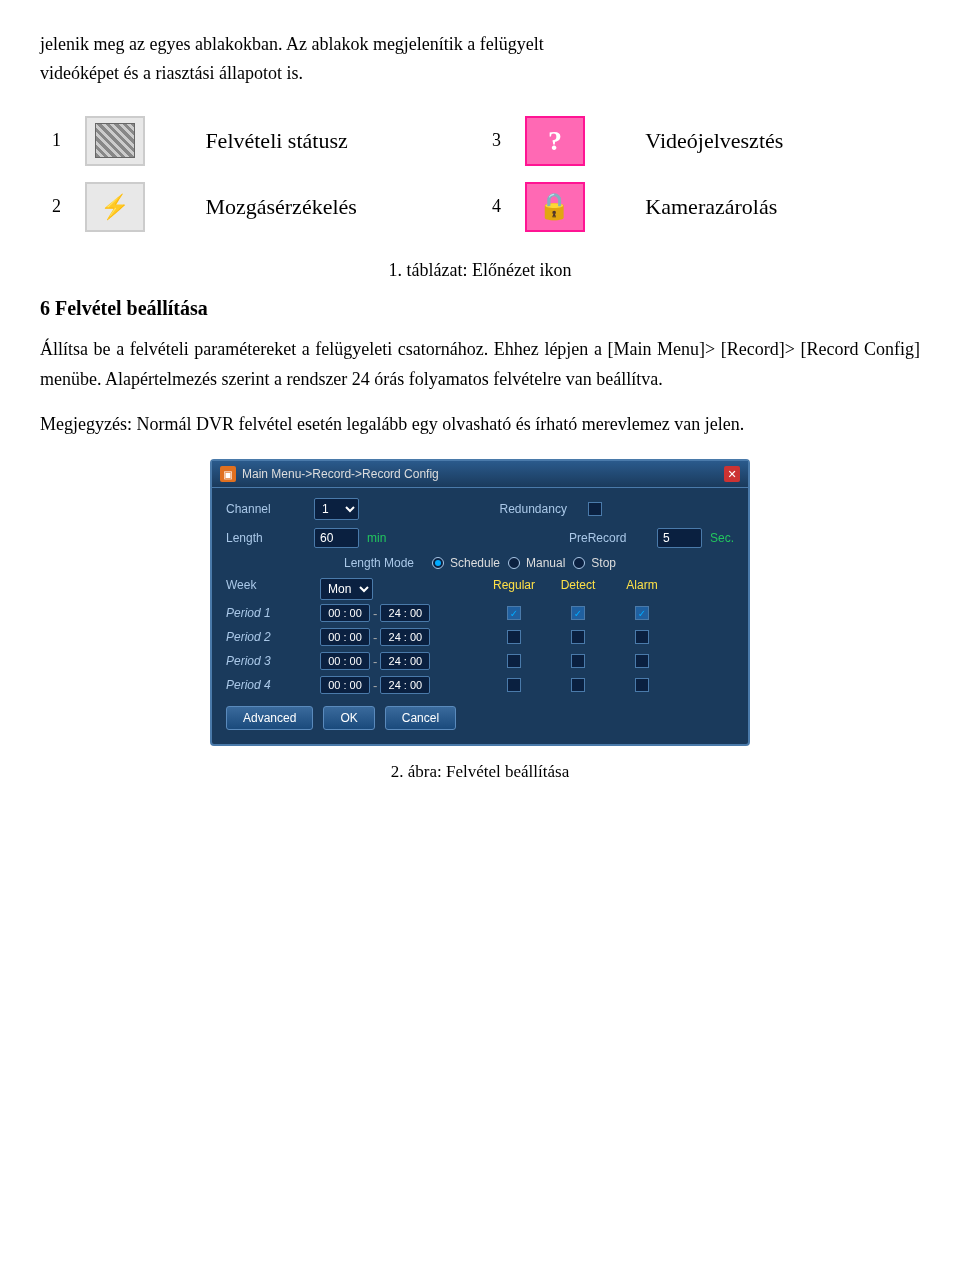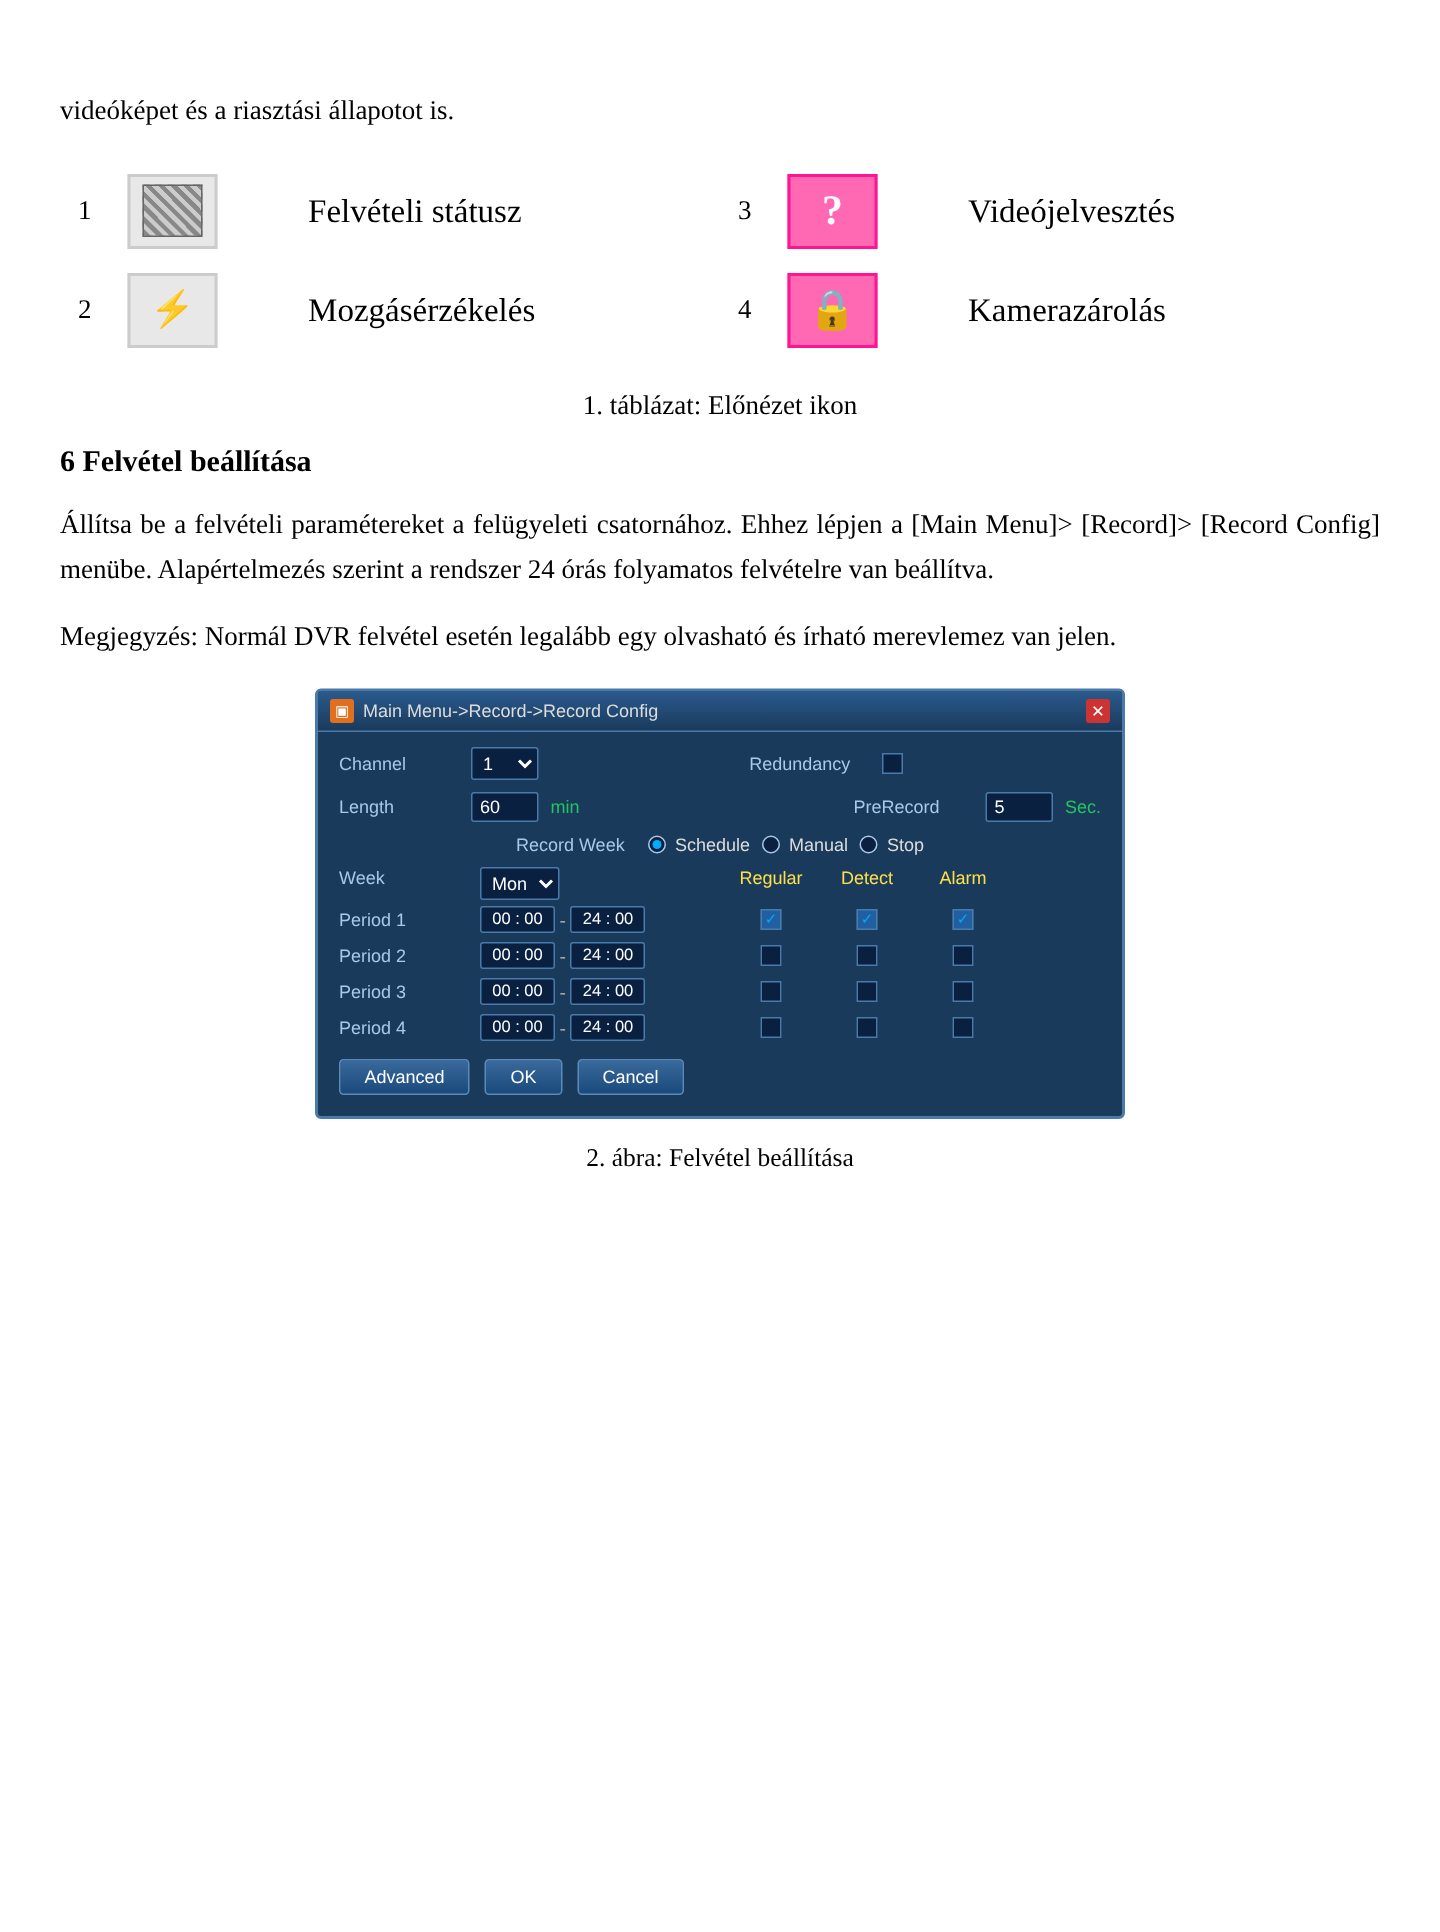--- a/index.html
+++ b/index.html
@@ -257,20 +257,21 @@
       display: grid;
       grid-template-columns: 90px 160px 60px 60px 60px;
       gap: 4px;
       align-items: center;
       margin-bottom: 6px;
     }
 
     .dvr-grid-label {
       color: #aac8e8;
       font-size: 12px;
+      font-style: italic;
     }
     .dvr-grid-col-header {
       color: #fde047;
       font-size: 12px;
       text-align: center;
     }
 
     .dvr-time-range {
       display: flex;
       align-items: center;
@@ -320,21 +321,21 @@
     .figure-caption {
       text-align: center;
       font-size: 17px;
       margin-top: 8px;
     }
   </style>
 </head>
 <body>
 
 <p class="intro-text">
-  <br>
+  <span>jelenik meg az egyes ablakokban. Az ablakok megjelenítik a felügyelt</span><br>
   <span>videóképet és a riasztási állapotot is.</span>
 </p>
 
 <table class="icon-table">
   <tbody>
       <tr>
     <td class="icon-num">1</td>
     <td>
       <div class="icon-box">
         <div class="icon-record"></div>
@@ -410,21 +411,21 @@
         <span class="dvr-label">Length</span>
         <input class="dvr-input dvr-input-sm" type="text" value="60" style="">
         <span class="dvr-unit">min</span>
         <span style="flex:1"></span>
         <span class="dvr-label">PreRecord</span>
         <input class="dvr-input dvr-input-sm" type="text" value="5" style="">
         <span class="dvr-unit">Sec.</span>
       </div>
 
       <div class="dvr-row">
-        <span class="dvr-label">Record Week</span>
+        <span class="dvr-label">Length Mode</span>
         <div class="dvr-radio-group">
           <div class="dvr-radio selected"></div>
           <span class="dvr-radio-label">Schedule</span>
         </div>
         <div class="dvr-radio-group">
           <div class="dvr-radio"></div>
           <span class="dvr-radio-label">Manual</span>
         </div>
         <div class="dvr-radio-group">
           <div class="dvr-radio"></div>

